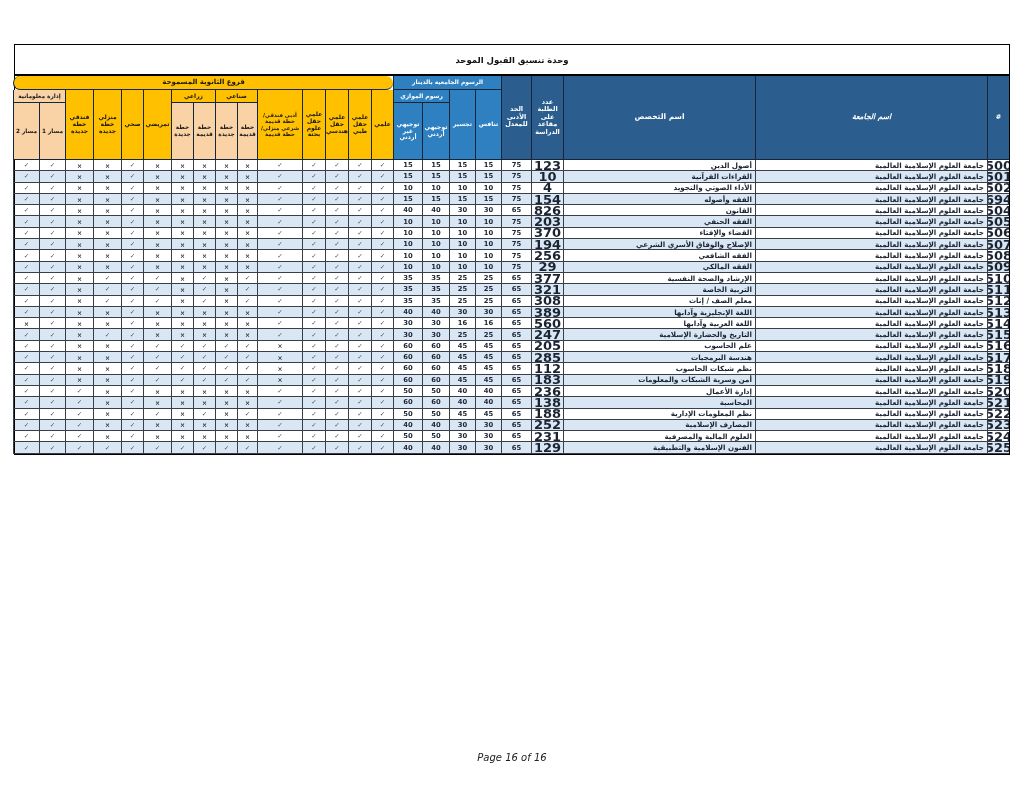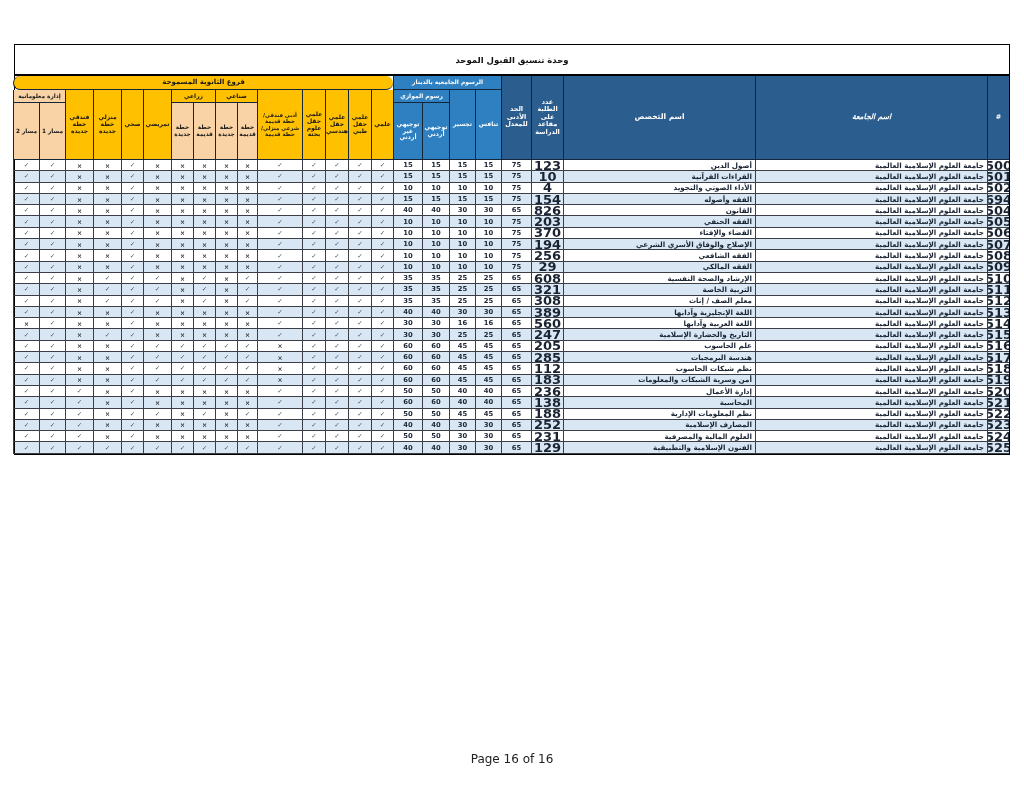--- a/index.html
+++ b/index.html
@@ -85,21 +85,21 @@
   .p-agrnew{grid-column:18;grid-row:3;}
   .p-nurse{grid-column:19;grid-row:2/4;}
   .p-health{grid-column:20;grid-row:2/4;}
   .p-home{grid-column:21;grid-row:2/4;}
   .p-hotel{grid-column:22;grid-row:2/4;}
   .p-itg{grid-column:23/25;grid-row:2;}
   .p-tr1{grid-column:23;grid-row:3;}
   .p-tr2{grid-column:24;grid-row:3;}
   .footer{
     position:absolute;left:0;right:0;top:752px;text-align:center;
-    font-size:12px;color:#222;font-family:"DejaVu Sans", sans-serif;
+    font-size:10px;color:#222;font-family:"DejaVu Sans", sans-serif;font-style:italic;
   }
 </style>
 </head>
 <body>
 
 <div class="page">
   <div class="sheet">
     <div class="titlebox title1">وحدة تنسيق القبول الموحد</div>
 
     <div class="table">
@@ -396,21 +396,21 @@
             <div class="cell mark-yes">✓</div>
             <div class="cell mark-no">×</div>
             <div class="cell mark-no">×</div>
             <div class="cell mark-yes">✓</div>
             <div class="cell mark-yes">✓</div>
           </div>
           <div class="trow">
             <div class="cell num">510</div>
             <div class="cell txt">جامعة العلوم الإسلامية العالمية</div>
             <div class="cell txt">الإرشاد والصحة النفسية</div>
-            <div class="cell students">608</div>
+            <div class="cell students">377</div>
             <div class="cell">65</div>
             <div class="cell">25</div>
             <div class="cell">25</div>
             <div class="cell">35</div>
             <div class="cell">35</div>
             <div class="cell mark-yes">✓</div>
             <div class="cell mark-yes">✓</div>
             <div class="cell mark-yes">✓</div>
             <div class="cell mark-yes">✓</div>
             <div class="cell mark-yes">✓</div>

